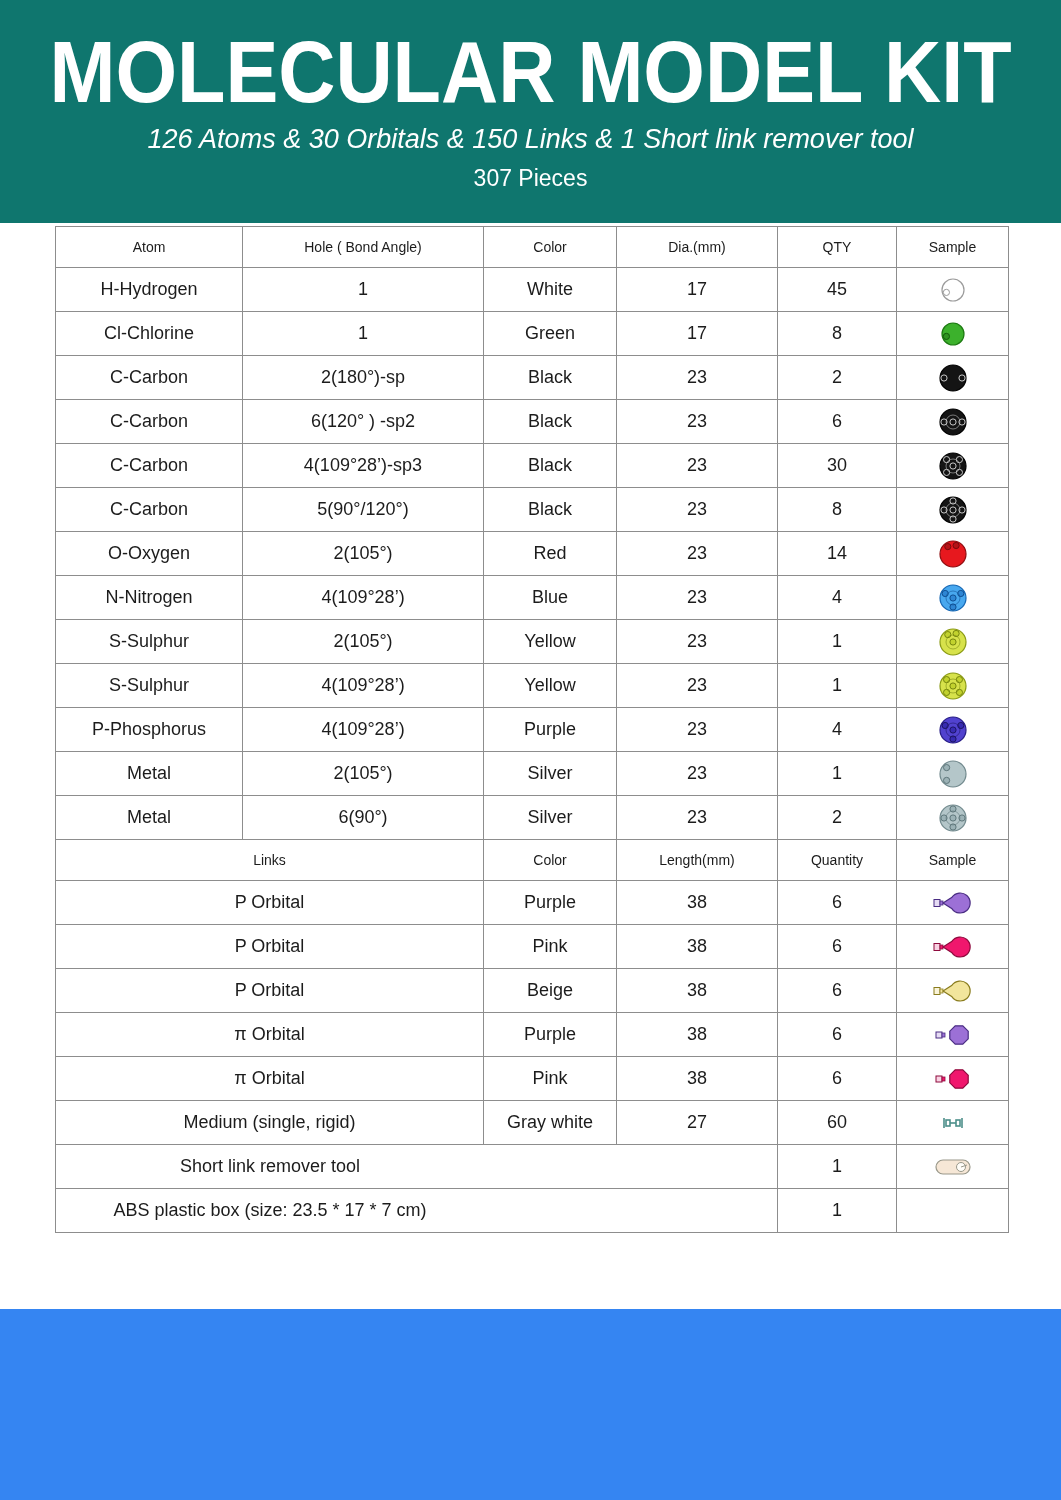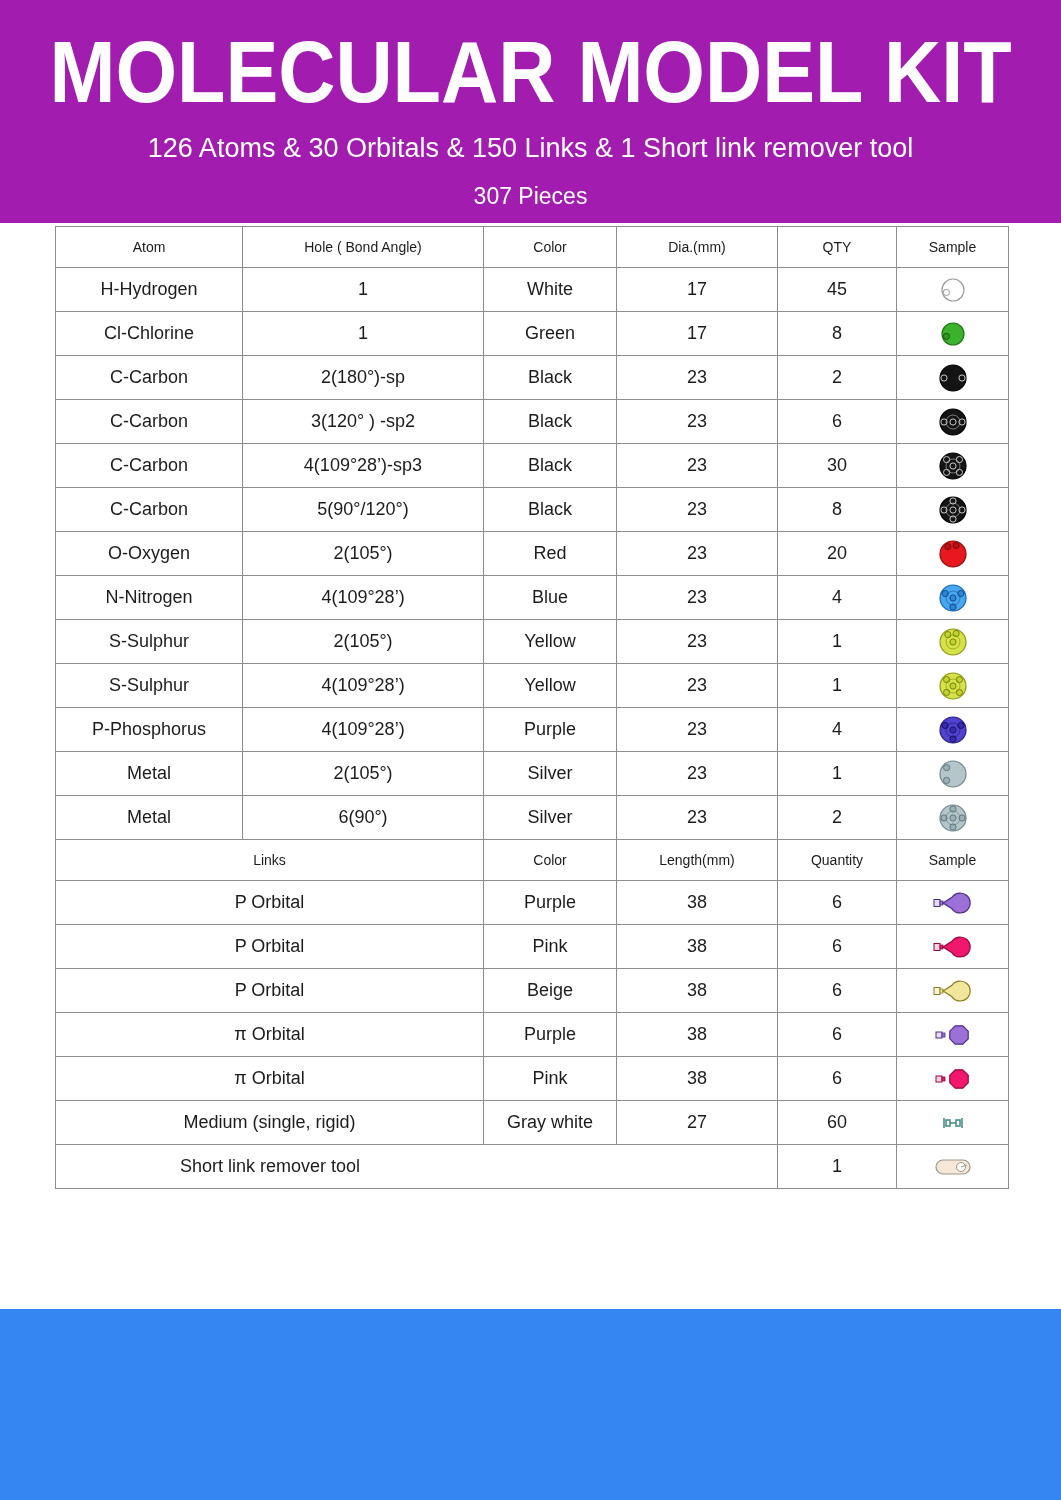--- a/index.html
+++ b/index.html
@@ -9,41 +9,41 @@
   }
   .banner-top{
     position:absolute;left:0;top:0;width:1061px;height:223px;
     display:flex;flex-direction:column;align-items:center;
   }
   .title{
     margin-top:28px;font-size:88px;font-weight:bold;color:#ffffff;
     letter-spacing:0px;transform:scaleX(0.9);transform-origin:center;
     white-space:nowrap;line-height:1.0;
   }
-  .subtitle{margin-top:8px;font-size:27px;color:#ffffff;white-space:nowrap;}
+  .subtitle{margin-top:8px;font-size:27px;color:#ffffff;white-space:nowrap;font-style:italic;}
   .pieces{margin-top:10px;font-size:23px;color:#ffffff;}
   .banner-bottom{position:absolute;left:0;top:1309px;width:1061px;height:191px;}
   table.spec{
     position:absolute;left:55px;top:226px;width:953px;
     border-collapse:collapse;table-layout:fixed;
   }
   table.spec th, table.spec td{
     border:1px solid #8d8d8d;text-align:center;vertical-align:middle;
     padding:0;height:43px;font-size:18px;font-weight:normal;color:#1c1c1c;
     overflow:hidden;
   }
   table.spec tr.hdr th{height:40px;font-size:14px;}
   td.widecell{text-align:left;margin-top:42px;}
   .inner-left{width:428px;text-align:center;}
   svg{vertical-align:middle;display:inline-block;}
 </style>
 </head>
 <body>
 
-<div class="banner-top" style="background: #a21caf; gap: 9px;">
+<div class="banner-top" style="background: #0f766e;">
   <div class="title">MOLECULAR MODEL KIT</div>
   <div class="subtitle">126 Atoms &amp; 30 Orbitals &amp; 150 Links &amp; 1 Short link remover tool</div>
   <div class="pieces">307 Pieces</div>
 </div>
 
 <table class="spec">
     <colgroup>
       <col style="width:187px">
       <col style="width:241px">
       <col style="width:133px">
@@ -89,21 +89,21 @@
       <td>23</td>
       <td>2</td>
       <td><svg width="30" height="30" viewBox="0 0 30 30">
             <circle cx="15" cy="15" r="13" fill="#141414" stroke="#000000" stroke-width="1.2"></circle>
             <circle cx="6.0" cy="15.0" r="3.1" fill="#141414" stroke="#c8c8c8" stroke-width="1"></circle>
             <circle cx="24.0" cy="15.0" r="3.1" fill="#141414" stroke="#c8c8c8" stroke-width="1"></circle>
           </svg></td>
       </tr>
       <tr>
       <td>C-Carbon</td>
-      <td>3(120° ) -sp2</td>
+      <td>6(120° ) -sp2</td>
       <td>Black</td>
       <td>23</td>
       <td>6</td>
       <td><svg width="30" height="30" viewBox="0 0 30 30">
             <circle cx="15" cy="15" r="13" fill="#141414" stroke="#000000" stroke-width="1.2"></circle>
             <circle cx="6.0" cy="15.0" r="3.1" fill="#141414" stroke="#c8c8c8" stroke-width="1"></circle>
             <circle cx="24.0" cy="15.0" r="3.1" fill="#141414" stroke="#c8c8c8" stroke-width="1"></circle>
             <circle cx="15" cy="15" r="3.1" fill="#141414" stroke="#c8c8c8" stroke-width="1"></circle>
             <circle cx="15" cy="15" r="7" fill="none" stroke="#c8c8c8" stroke-width="0.8" opacity="0.7"></circle>
           </svg></td>
@@ -138,21 +138,21 @@
             <circle cx="15.0" cy="24.0" r="3.1" fill="#141414" stroke="#c8c8c8" stroke-width="1"></circle>
             <circle cx="15" cy="15" r="3.1" fill="#141414" stroke="#c8c8c8" stroke-width="1"></circle>
             <circle cx="15" cy="15" r="7" fill="none" stroke="#c8c8c8" stroke-width="0.8" opacity="0.7"></circle>
           </svg></td>
       </tr>
       <tr>
       <td>O-Oxygen</td>
       <td>2(105°)</td>
       <td>Red</td>
       <td>23</td>
-      <td>20</td>
+      <td>14</td>
       <td><svg width="30" height="30" viewBox="0 0 30 30">
             <circle cx="15" cy="15" r="13" fill="#e7181e" stroke="#8f0d10" stroke-width="1.2"></circle>
             <circle cx="18.1" cy="6.5" r="3.1" fill="#b51217" stroke="#7a0a0d" stroke-width="1"></circle>
             <circle cx="9.8" cy="7.6" r="3.1" fill="#b51217" stroke="#7a0a0d" stroke-width="1"></circle>
           </svg></td>
       </tr>
       <tr>
       <td>N-Nitrogen</td>
       <td>4(109°28’)</td>
       <td>Blue</td>
@@ -321,16 +321,23 @@
         <td colspan="4" class="widecell">
           <div class="inner-left">Short link remover tool</div>
         </td>
         <td>1</td>
         <td><svg width="44" height="30" viewBox="0 0 44 30">
             <rect x="5" y="8" width="34" height="14" rx="7" fill="#f6e7d6" stroke="#99988a" stroke-width="1.2"></rect>
             <circle cx="30" cy="15" r="4.5" fill="#fffdf8" stroke="#99988a" stroke-width="1"></circle>
             <path d="M30 15 L36 13" stroke="#99988a" stroke-width="1" fill="none"></path>
           </svg></td>
       </tr>
+      <tr>
+        <td colspan="4" class="widecell">
+          <div class="inner-left">ABS plastic box (size: 23.5 * 17 * 7 cm)</div>
+        </td>
+        <td>1</td>
+        <td></td>
+      </tr>
     </tbody>
   </table>
 
 <div class="banner-bottom" style="background: rgb(53, 133, 242);"></div>
 
 </body></html>

